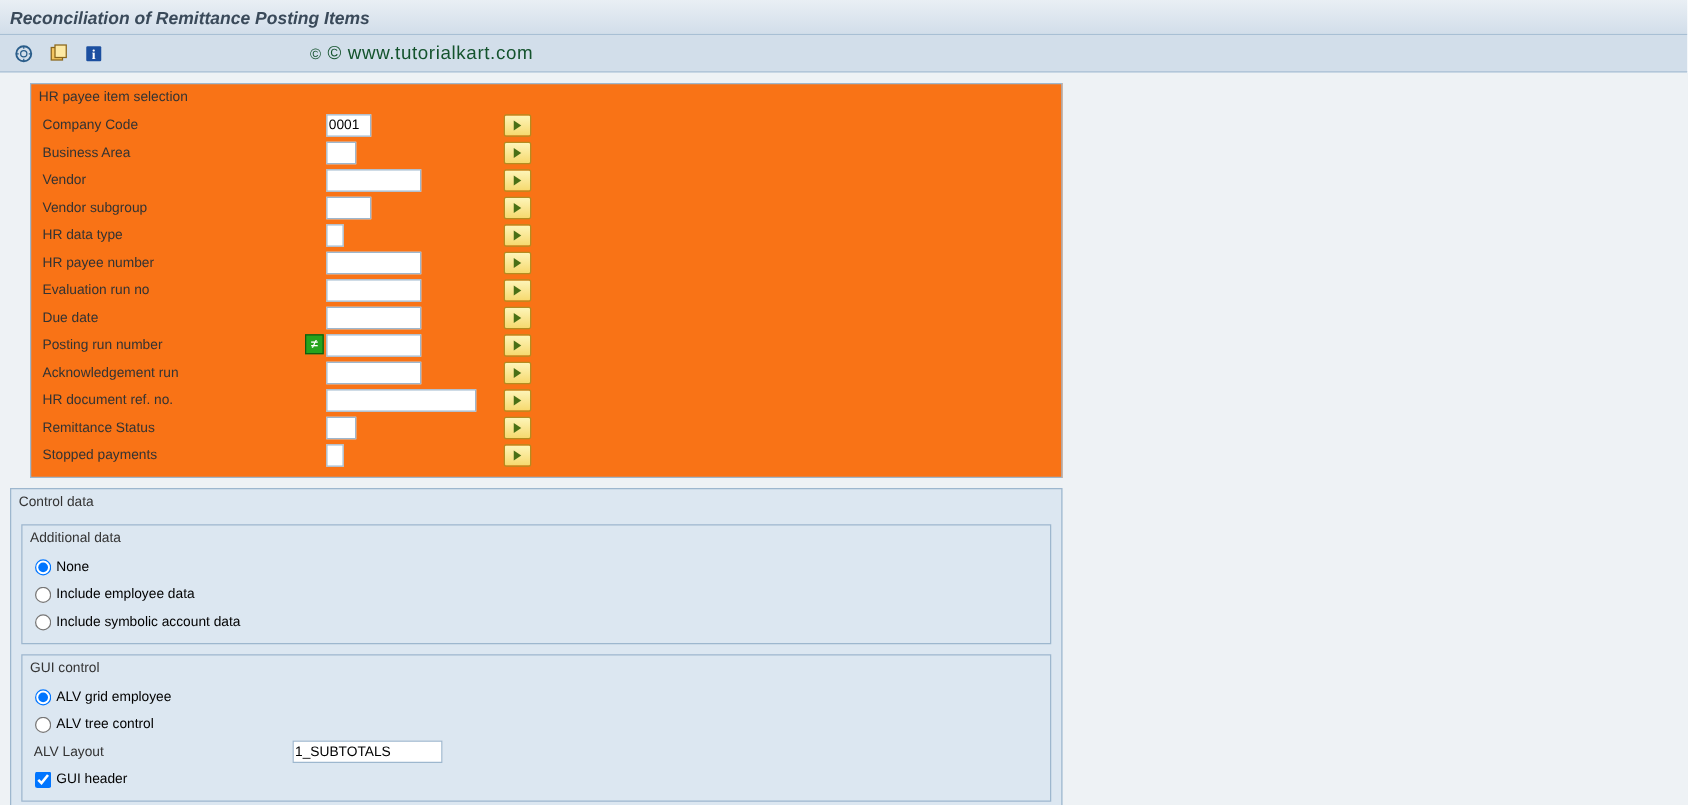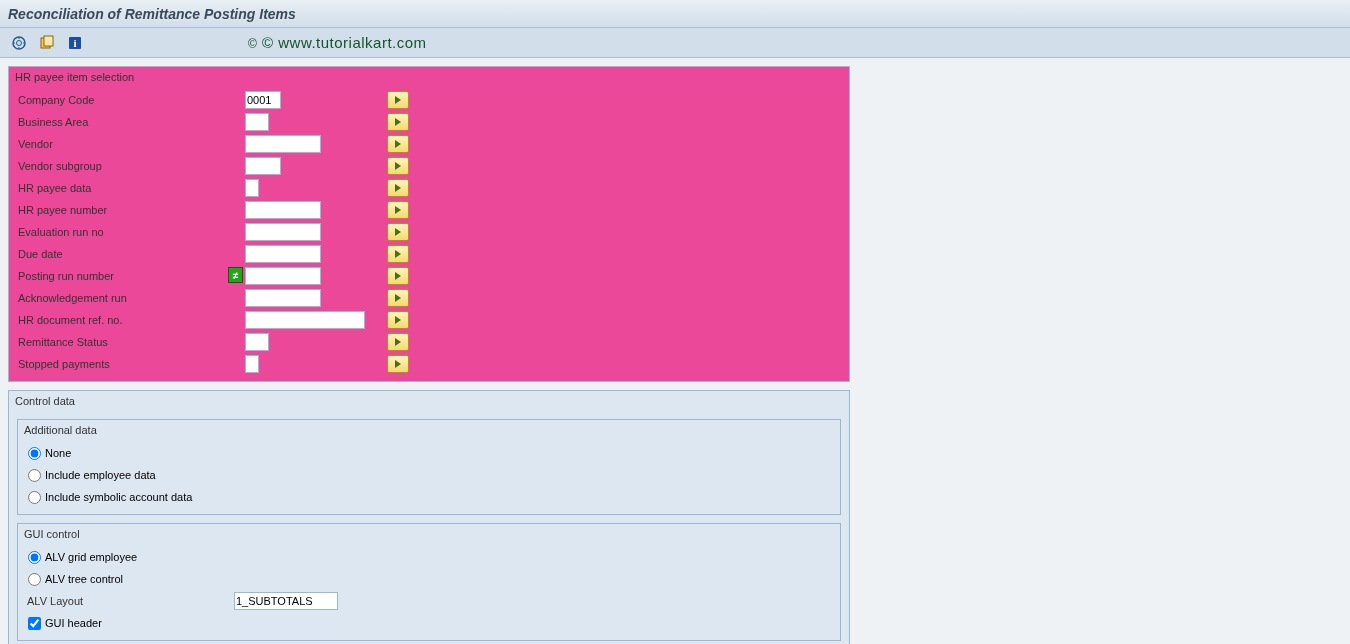--- a/index.html
+++ b/index.html
@@ -42,22 +42,22 @@
     border-radius: 3px;
   }
   .content-scroll {
     position: absolute;
     top: 58px; left: 0; right: 0; bottom: 0;
     overflow-y: scroll;
     background: #eef2f5;
   }
   .panel {
     border: 1px solid #9db7ce;
-    margin: 8px 500px 8px 8px;
-    background: #ec4899;
+    margin: 8px 500px 8px 24px;
+    background: #f97316;
   }
   .panel.inner {
     margin: 8px;
     background: #dce7f1;
   }
   .panel-title {
     font-size: 11px;
     color: #333;
     padding: 4px 6px;
   }
@@ -79,21 +79,21 @@
     border: 1px solid #9db7ce;
     background: #fff;
     height: 18px;
     font: inherit;
     padding: 0 1px;
   }
   .w80 { width: 76px; }
   .w40 { width: 36px; }
   .w30 { width: 24px; }
   .w16 { width: 14px; }
-  .w110 { width: 104px; }
+  .w110 { width: 120px; }
   .w120 { width: 120px; }
   .multi-btn {
     width: 22px; height: 18px;
     background: linear-gradient(#fdf5b9, #f6d96f);
     border: 1px solid #b48b20;
     border-radius: 2px;
     display:flex; align-items:center; justify-content:center;
     position: relative;
   }
   .multi-arrow {
@@ -209,21 +209,21 @@
       <div class="row">
         <div class="label">Vendor subgroup</div>
         <input class="txt w40" value="" style="">
         <div style="width:106px"></div>
         <div class="multi-btn">
             <div class="multi-arrow"></div>
           </div>
       </div>
 
       <div class="row">
-        <div class="label">HR payee data</div>
+        <div class="label">HR data type</div>
         <input class="txt w16" value="" style="">
         <div style="width:128px"></div>
         <div class="multi-btn">
             <div class="multi-arrow"></div>
           </div>
       </div>
 
       <div class="row">
         <div class="label">HR payee number</div>
         <input class="txt w80" value="" style="">

